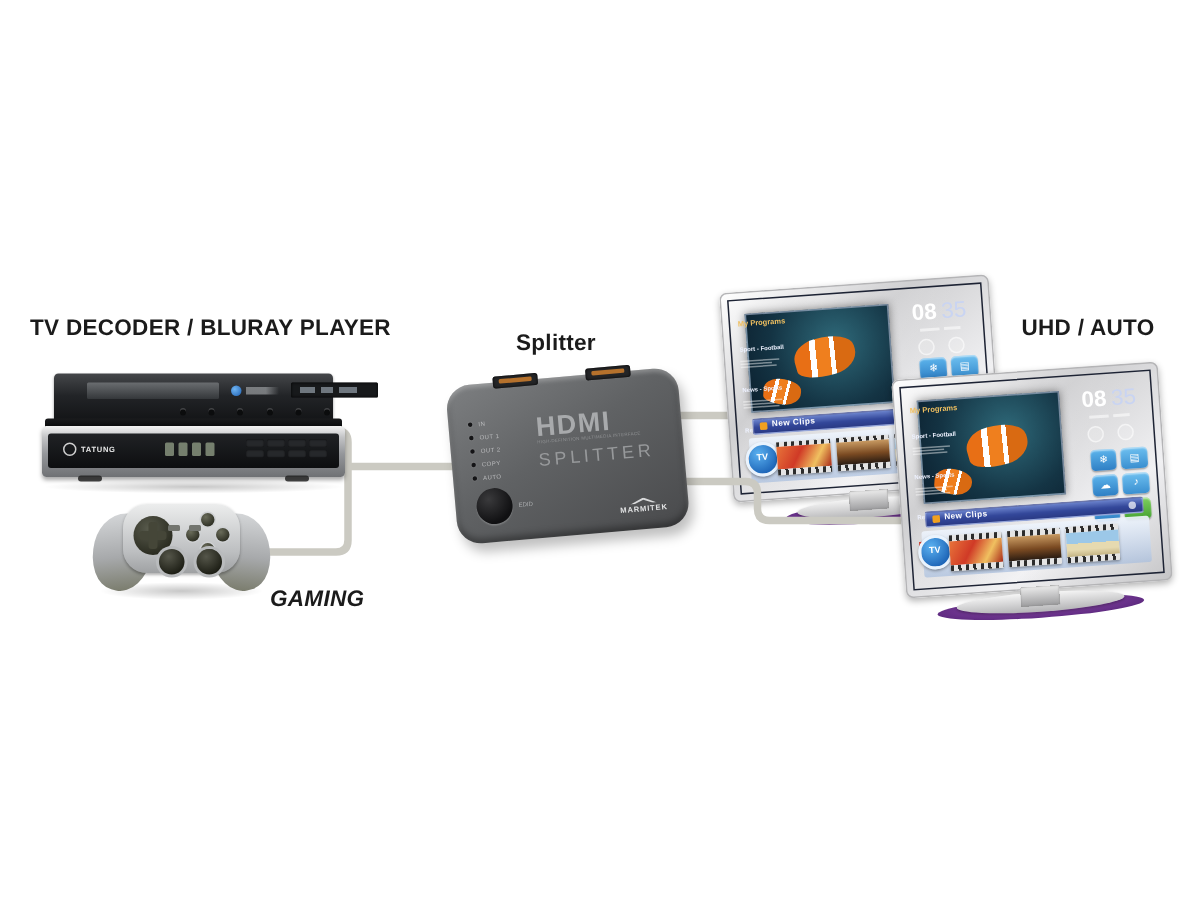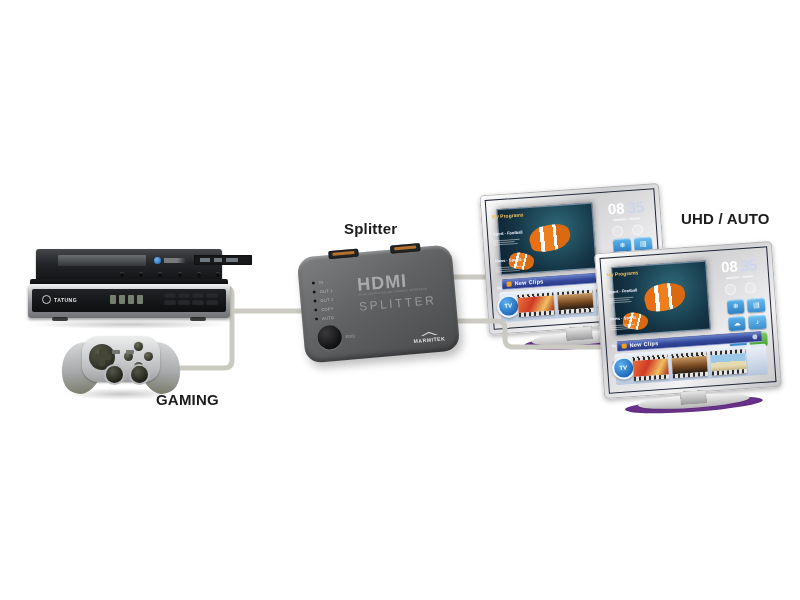--- a/index.html
+++ b/index.html
@@ -3,21 +3,21 @@
 <meta charset="utf-8">
 <style>
   html,body{margin:0;padding:0;background:#fff;}
   .stage{position:relative;width:800px;height:600px;background:#fff;overflow:hidden;
          font-family:"Liberation Sans",sans-serif;}
   
   .lbl{position:absolute;font-weight:bold;font-size:15px;color:#1b1b1b;letter-spacing:.2px;z-index:6;white-space:nowrap;}
   .lbl-source{left:20px;top:210px;}
   .lbl-splitter{left:344px;top:220px;}
   .lbl-display{left:681px;top:210px;}
-  .lbl-gaming{left:156px;top:391px;}
+  .lbl-gaming{left:180px;top:391px;font-style:italic;}
   
   .cables{position:absolute;left:0;top:0;pointer-events:none;}
   .cables-back{z-index:1;}
   .cables-front{z-index:3;}
   .cable{fill:none;stroke:#cbcac2;stroke-width:5;stroke-linecap:butt;stroke-linejoin:round;}
   
   .srcstack{position:absolute;left:28px;top:246px;width:202px;height:78px;z-index:2;}
   .bluray{position:absolute;left:8px;top:3px;width:186px;height:33px;border-radius:3px;
           background:linear-gradient(180deg,#45474a,#222427 45%,#121315);box-shadow:0 1px 2px rgba(0,0,0,.4);}
   .tray{position:absolute;left:22px;top:6px;width:88px;height:11px;border-radius:1px;
@@ -166,20 +166,21 @@
   <svg class="cables cables-back" width="800" height="600">
     <path class="cable" d="M196 287 H224 Q232 287 232 295 V360 Q232 368 224 368 H172"></path>
     <path class="cable" d="M232 311 H318"></path>
     <path class="cable" d="M440 277 H512"></path>
   </svg>
 
   <svg class="cables cables-front" width="800" height="600">
     <path class="cable" d="M440 321 H497 Q505 321 505 329 V339 Q505 347 513 347 H640"></path>
   </svg>
 
+  <div class="lbl lbl-source">TV DECODER / BLURAY PLAYER</div>
   <div class="lbl lbl-splitter">Splitter</div>
   <div class="lbl lbl-display">UHD / AUTO</div>
   <div class="lbl lbl-gaming">GAMING</div>
 
   <div class="srcstack">
     <div class="bluray">
       <div class="tray"></div>
       <div class="bd-logo"></div>
       <div class="bd-text"></div>
       <div class="bd-display">

